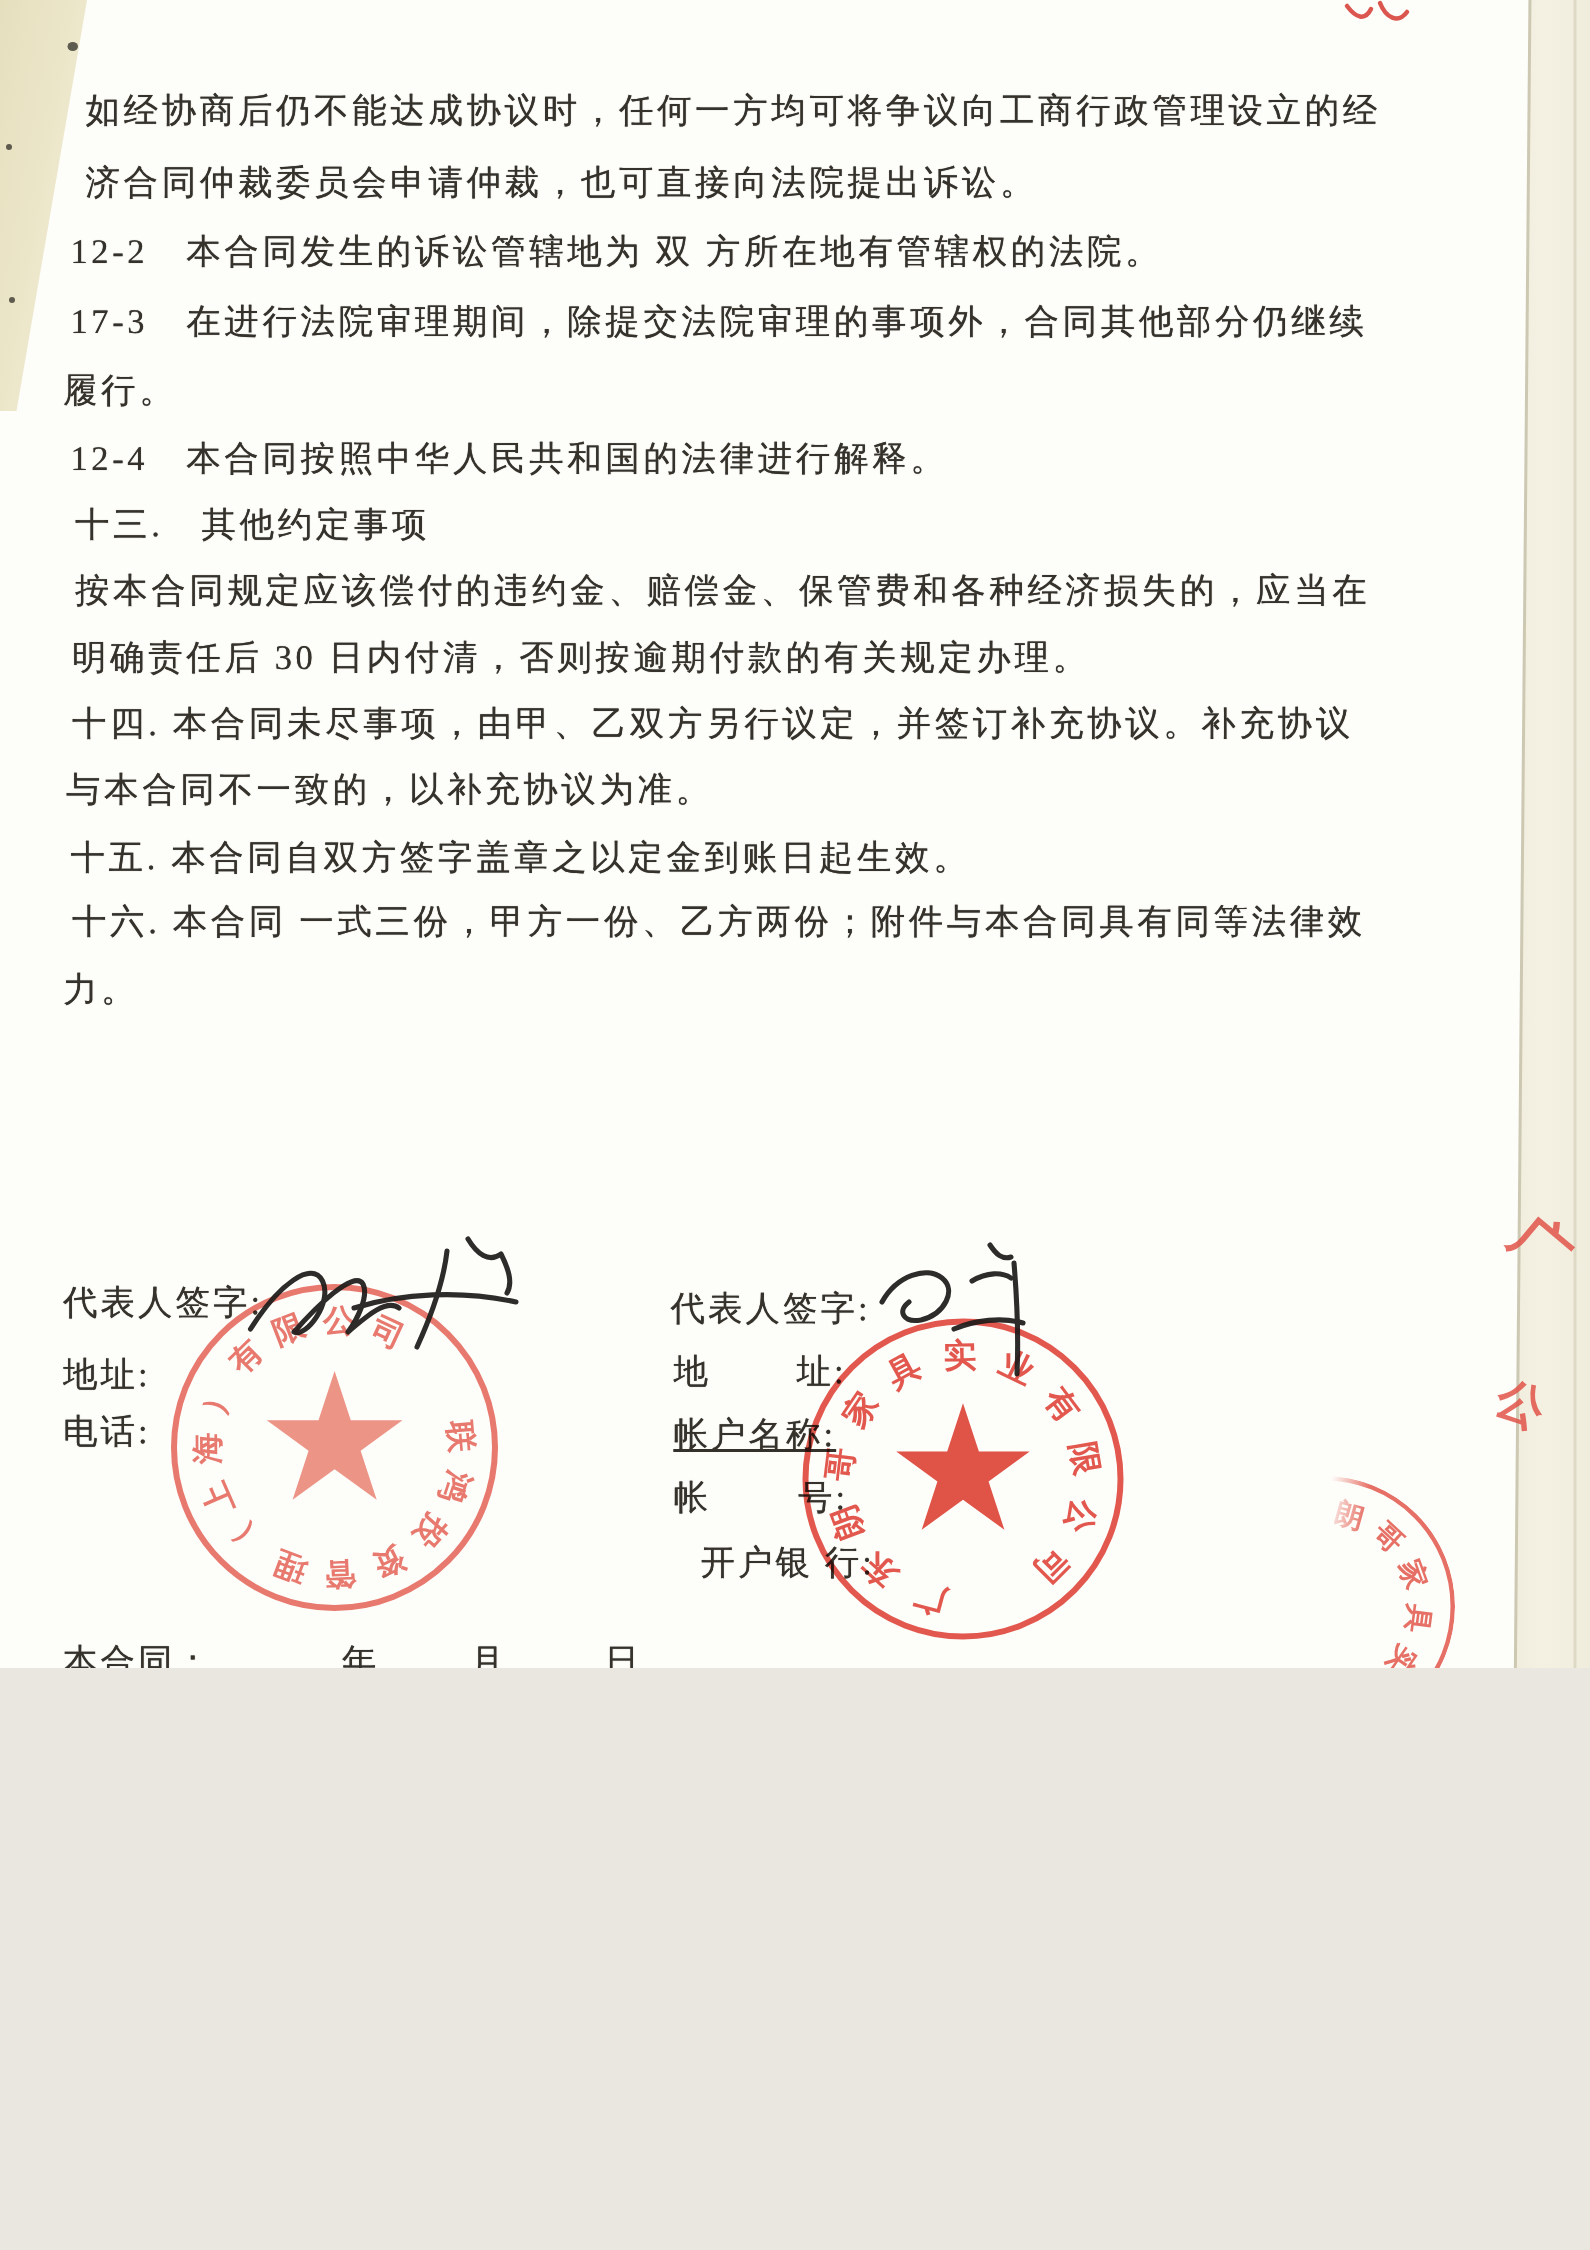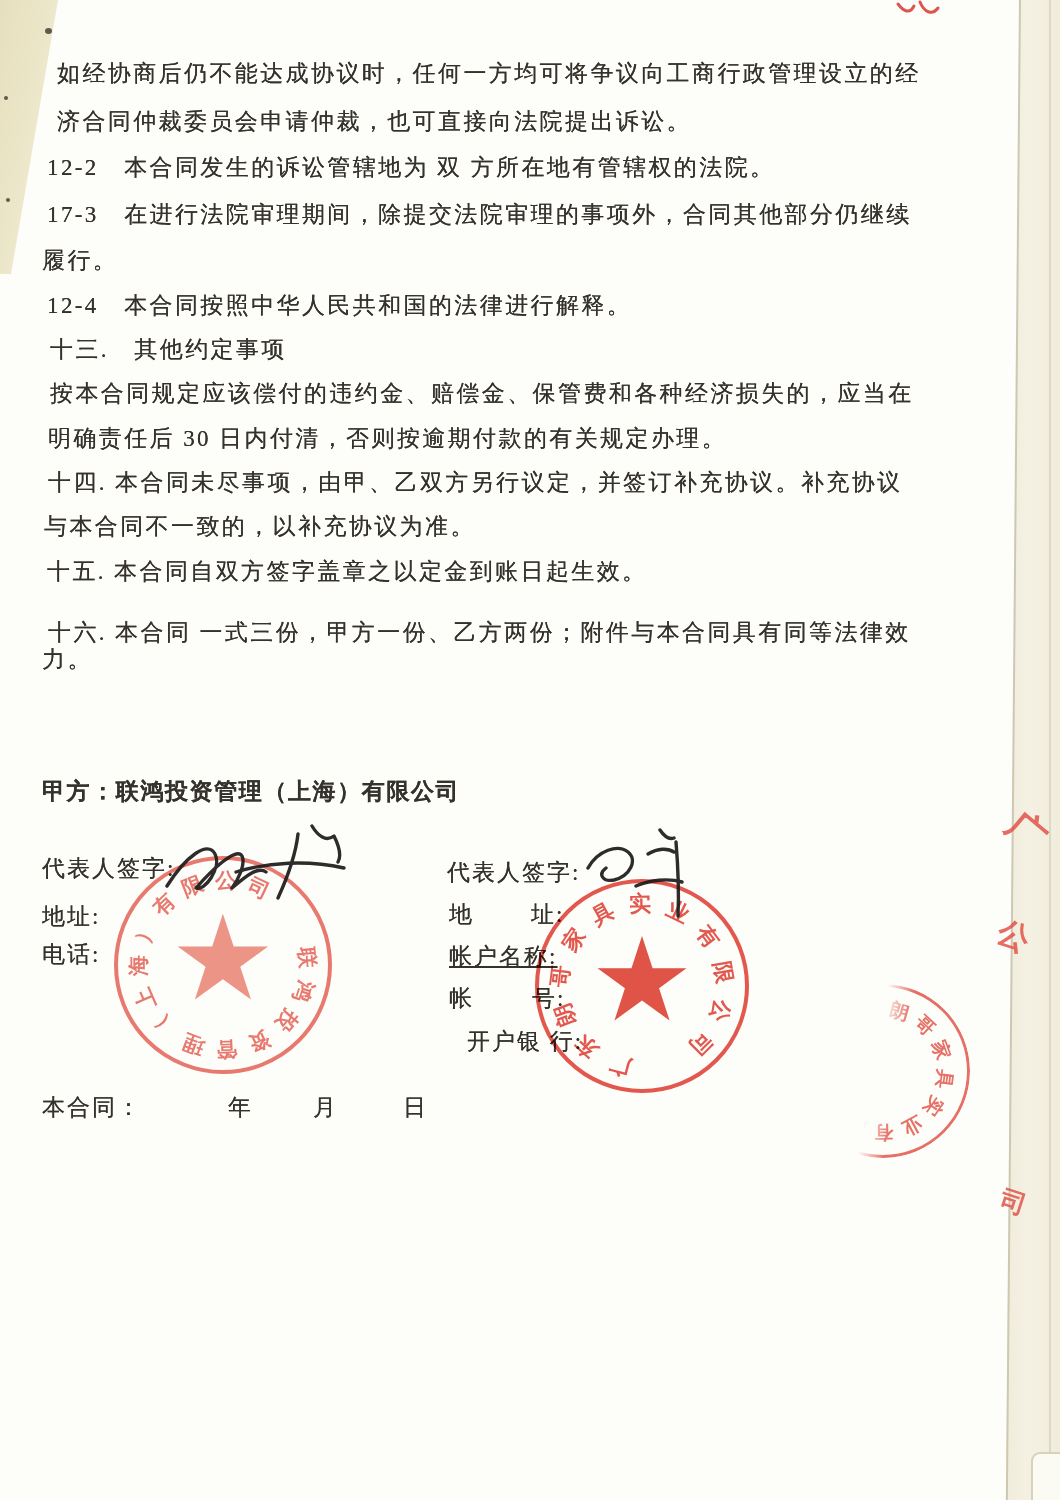--- a/index.html
+++ b/index.html
@@ -1,17 +1,17 @@
 <!DOCTYPE html>
 <html><head>
 <meta charset="utf-8">
 <style>
   html,body{margin:0;padding:0;background:#e9e7df;}
   .sheet{
-    position:relative;width:1060px;height:1500px;overflow:hidden;
+    position:relative;width:1060px;height:1112px;overflow:hidden;
     background:#fdfdfa;
     font-family:"Liberation Serif","DejaVu Serif",serif;
   }
   
   .wedge{
     position:absolute;left:0;top:0;width:60px;height:274px;z-index:5;
     background:linear-gradient(100deg,#e6dfbe 0%,#ece6c9 45%,#f3efdb 100%);
     clip-path:polygon(0 0,58px 0,11px 100%,0 100%);
   }
   
@@ -86,25 +86,24 @@
       <div class="tline" style="left: 47px; top: 152px;">12-2　本合同发生的诉讼管辖地为 双 方所在地有管辖权的法院。</div>
       <div class="tline" style="left: 47px; top: 199px;">17-3　在进行法院审理期间，除提交法院审理的事项外，合同其他部分仍继续</div>
       <div class="tline" style="left: 42px; top: 245px;">履行。</div>
       <div class="tline" style="left: 47px; top: 290px;">12-4　本合同按照中华人民共和国的法律进行解释。</div>
       <div class="tline" style="left: 50px; top: 334px;">十三.　其他约定事项</div>
       <div class="tline" style="left: 50px; top: 378px;">按本合同规定应该偿付的违约金、赔偿金、保管费和各种经济损失的，应当在</div>
       <div class="tline" style="left: 48px; top: 423px;">明确责任后 30 日内付清，否则按逾期付款的有关规定办理。</div>
       <div class="tline" style="left: 48px; top: 467px;">十四. 本合同未尽事项，由甲、乙双方另行议定，并签订补充协议。补充协议</div>
       <div class="tline" style="left: 44px; top: 511px;">与本合同不一致的，以补充协议为准。</div>
       <div class="tline" style="left: 47px; top: 556px;">十五. 本合同自双方签字盖章之以定金到账日起生效。</div>
-      <div class="tline" style="left: 48px; top: 617px; text-align: center;">十六. 本合同 一式三份，甲方一份、乙方两份；附件与本合同具有同等法律效</div>
+      <div class="tline" style="left: 48px; top: 599px; text-align: center;">十六. 本合同 一式三份，甲方一份、乙方两份；附件与本合同具有同等法律效</div>
       <div class="tline" style="left: 42px; top: 644px;">力。</div>
     </div>
 
-  <span class="lbl b" style="left:42px;top:776px;">甲方：联鸿投资管理（上海）有限公司</span>
 
   <span class="lbl" style="left:42px;top:853px;">代表人签字:</span>
   <span class="lbl" style="left:42px;top:901px;">地址:</span>
   <span class="lbl" style="left:42px;top:939px;">电话:</span>
 
   <span class="lbl" style="left:447px;top:857px;">代表人签字:</span>
   <span class="lbl" style="left:449px;top:899px;">地</span>
   <span class="lbl" style="left:531px;top:899px;">址:</span>
   <span class="lbl" style="left:449px;top:941px;text-decoration:underline;">帐户名称:</span>
   <span class="lbl" style="left:449px;top:983px;">帐</span>

